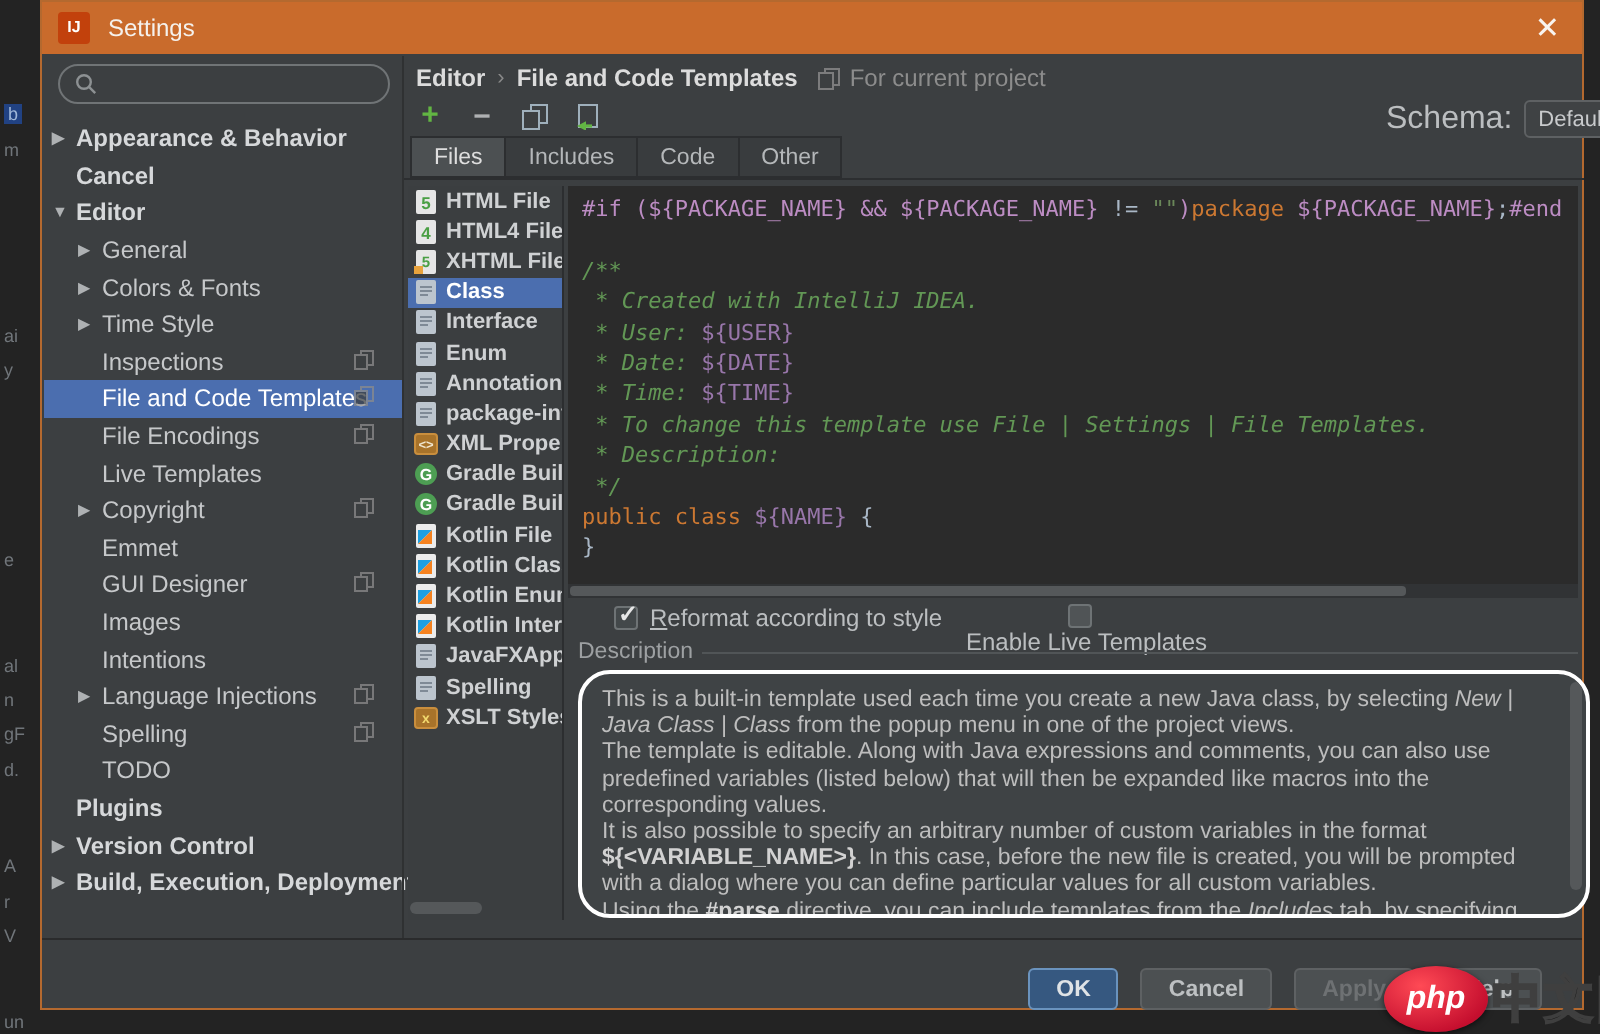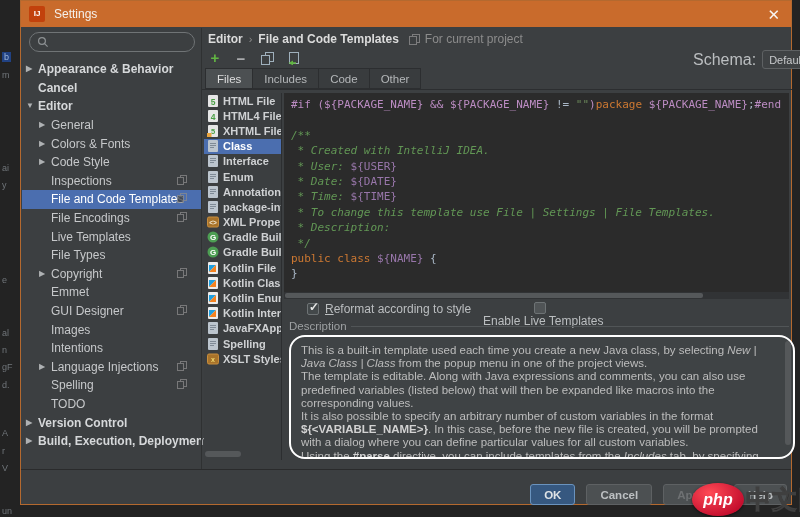--- a/index.html
+++ b/index.html
@@ -139,21 +139,21 @@
     background:#3f4345; border:2px solid #ffffff; border-radius:16px; overflow:hidden;
   }
   #desc-text { padding:7px 16px 0 10px; font-size:11.5px; line-height:13.2px; color:#bdbdbd; }
   .desc-p { margin:0; }
   .desc-i { font-style:italic; }
   .desc-b { font-weight:bold; color:#d2d2d2; }
   #desc-vscroll { position:absolute; right:2px; top:4px; width:6px; height:104px; background:#55585a; border-radius:3px; }
 
   
   #footer-sep { position:absolute; left:0; top:468px; width:770px; height:1px; background:#2a2b2c; }
-  #buttons { position:absolute; top:483px; right:4px; display:flex; gap:11px; }
+  #buttons { position:absolute; top:483px; right:20px; display:flex; gap:11px; }
   .btn {
     height:21px; padding:0 13px; border:1px solid #5e6163; border-radius:3px;
     background:#4c5052; color:#bdc0c2; font-size:11.5px; font-weight:bold;
     display:flex; align-items:center; cursor:pointer; font-family:"Liberation Sans", sans-serif;
   }
   .btn.primary { background:#365880; border-color:#6a93be; color:#dfe3e6; }
   .btn.disabled { color:#6e7173; cursor:default; }
 
   
   #watermark { position:absolute; left:692px; top:483px; display:flex; align-items:center; z-index:50; }
@@ -220,21 +220,21 @@
           <div class="tree-row lvl1">
             <span class="tree-arrow">▶</span>
             <span>General</span>
           </div>
           <div class="tree-row lvl1">
             <span class="tree-arrow">▶</span>
             <span>Colors &amp; Fonts</span>
           </div>
           <div class="tree-row lvl1">
             <span class="tree-arrow">▶</span>
-            <span>Code Style</span>
+            <span>Time Style</span>
           </div>
           <div class="tree-row lvl1">
             <span>Inspections</span>
             <span class="tree-badge"><svg width="10" height="10" viewBox="0 0 10 10">
                 <rect x="3.5" y="0.5" width="6" height="7" fill="none" stroke="#8c8c8c"></rect>
                 <rect x="0.5" y="2.5" width="6" height="7" fill="#3c3f41" stroke="#8c8c8c"></rect>
               </svg></span>
           </div>
           <div class="tree-row lvl1 selected">
             <span>File and Code Templates</span>
@@ -247,23 +247,20 @@
             <span>File Encodings</span>
             <span class="tree-badge"><svg width="10" height="10" viewBox="0 0 10 10">
                 <rect x="3.5" y="0.5" width="6" height="7" fill="none" stroke="#8c8c8c"></rect>
                 <rect x="0.5" y="2.5" width="6" height="7" fill="#3c3f41" stroke="#8c8c8c"></rect>
               </svg></span>
           </div>
           <div class="tree-row lvl1">
             <span>Live Templates</span>
           </div>
           <div class="tree-row lvl1">
-            <span>File Types</span>
-          </div>
-          <div class="tree-row lvl1">
             <span class="tree-arrow">▶</span>
             <span>Copyright</span>
             <span class="tree-badge"><svg width="10" height="10" viewBox="0 0 10 10">
                 <rect x="3.5" y="0.5" width="6" height="7" fill="none" stroke="#8c8c8c"></rect>
                 <rect x="0.5" y="2.5" width="6" height="7" fill="#3c3f41" stroke="#8c8c8c"></rect>
               </svg></span>
           </div>
           <div class="tree-row lvl1">
             <span>Emmet</span>
           </div>
@@ -290,20 +287,23 @@
           </div>
           <div class="tree-row lvl1">
             <span>Spelling</span>
             <span class="tree-badge"><svg width="10" height="10" viewBox="0 0 10 10">
                 <rect x="3.5" y="0.5" width="6" height="7" fill="none" stroke="#8c8c8c"></rect>
                 <rect x="0.5" y="2.5" width="6" height="7" fill="#3c3f41" stroke="#8c8c8c"></rect>
               </svg></span>
           </div>
           <div class="tree-row lvl1">
             <span>TODO</span>
+          </div>
+          <div class="tree-row lvl0">
+            <span>Plugins</span>
           </div>
           <div class="tree-row lvl0">
             <span class="tree-arrow">▶</span>
             <span>Version Control</span>
           </div>
           <div class="tree-row lvl0">
             <span class="tree-arrow">▶</span>
             <span>Build, Execution, Deployment</span>
           </div>
         </div>

